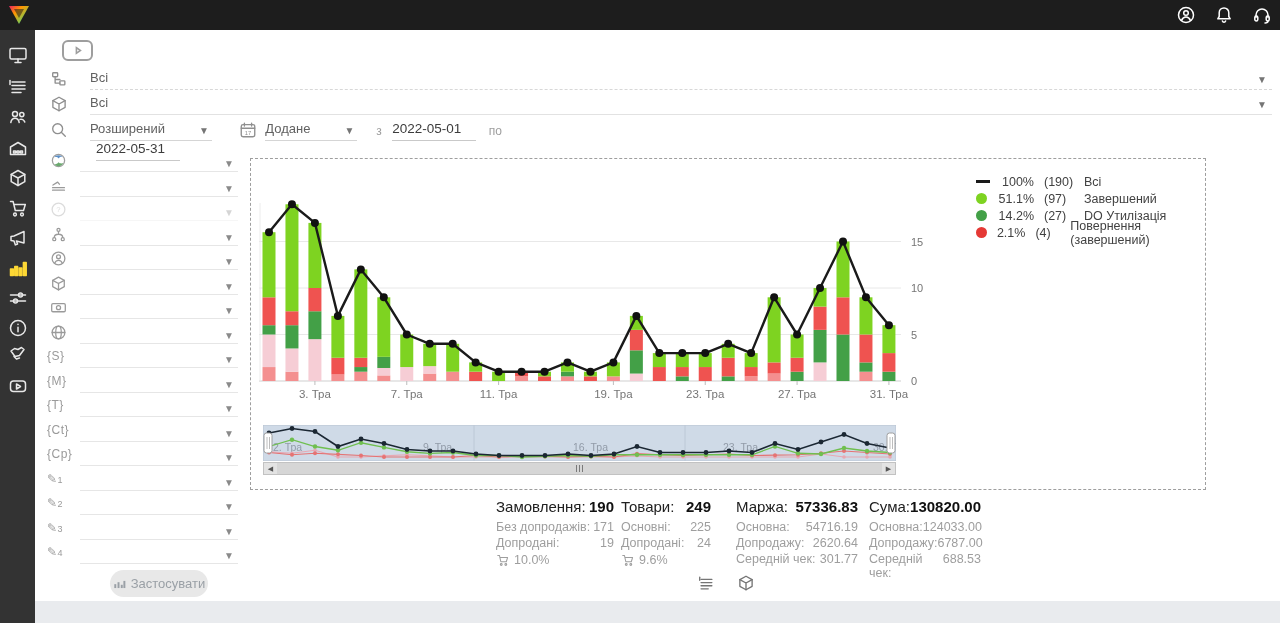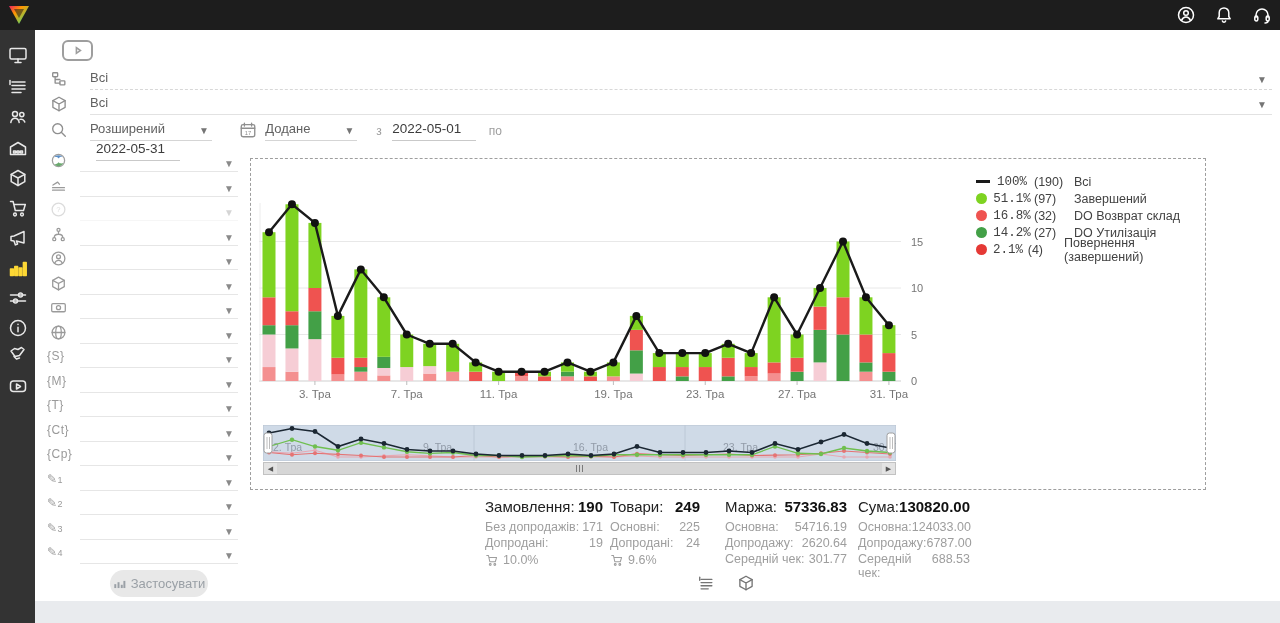--- a/index.html
+++ b/index.html
@@ -43,30 +43,30 @@
 
   #applybtn { position:absolute; left:75px; top:540px; width:98px; height:27px; border:none; border-radius:14px; background:#e8e8e8; color:#9aa0a6; font-size:13px; font-family:"Liberation Sans",sans-serif; cursor:pointer; display:flex; align-items:center; justify-content:center; gap:5px; }
 
   #chartbox { position:absolute; left:215px; top:128px; width:956px; height:332px; border:1px dashed #9e9e9e; }
   #mainchart { position:absolute; left:8px; top:4px; }
   #legend { position:absolute; left:725px; top:14px; width:225px; }
   .lg-row { display:flex; align-items:center; height:17px; font-size:12.5px; color:#424242; cursor:pointer; }
   .lg-mark { width:14px; display:flex; justify-content:flex-start; align-items:center; }
   .lg-dot { width:11px; height:11px; border-radius:50%; }
   .lg-line { width:14px; height:2.5px; background:#1a1a1a; }
-  .lg-pct { width:44px; text-align:center; margin-right:0;font-family:Liberation Mono, monospace; }
+  .lg-pct { width:44px; text-align:right; margin-right:10px; }
   .lg-cnt { width:34px; text-align:left; margin-right:6px; }
 
   #navwrap { position:absolute; left:12px; top:266px; width:633px; height:36px; }
   #scrollbar { position:absolute; left:12px; top:303px; width:633px; height:13px; background:#d6d6d6; border:1px solid #c2c2c2; display:flex; align-items:center; cursor:pointer; }
   #scrollbar .sb-arrow { width:13px; height:11px; background:#e3e3e3; color:#555; font-size:7px; line-height:11px; text-align:center; }
   #scrollbar .sb-track { flex:1; display:flex; justify-content:center; align-items:center; gap:2px; }
   #scrollbar .sb-grip { width:1px; height:7px; background:#7a7a7a; }
 
-  #stats { position:absolute; left:0; top:468px; height:100px; width:1000px; }
+  #stats { position:absolute; left:11px; top:468px; height:100px; width:1000px; }
   .stat-col { position:absolute; top:0; }
   .stat-title { display:flex; justify-content:space-between; font-size:15px; color:#212121; height:22px; }
   .stat-title .sv { font-weight:bold; color:#111; }
   .stat-sub { display:flex; justify-content:space-between; font-size:12.5px; color:#9e9e9e; height:16px; }
   .stat-cart { display:flex; align-items:center; gap:4px; font-size:12.5px; color:#9e9e9e; height:16px; }
 
   #stats-icons { position:absolute; left:662px; top:544px; display:flex; gap:22px; }
   #stats-icons .sic { width:18px; height:18px; color:#757575; cursor:pointer; }
 
   svg text { font-family:"Liberation Sans", sans-serif; }
@@ -556,28 +556,20 @@
           <div class="lg-row">
             <span class="lg-mark">
               <span class="lg-dot" style="background:#7ed321"></span>
             </span>
             <span class="lg-pct">51.1%</span>
             <span class="lg-cnt">(97)</span>
             <span>Завершений</span>
           </div>
           <div class="lg-row">
             <span class="lg-mark">
-              <span class="lg-dot" style="background:#ef5350"></span>
-            </span>
-            <span class="lg-pct">16.8%</span>
-            <span class="lg-cnt">(32)</span>
-            <span>DO Возврат склад</span>
-          </div>
-          <div class="lg-row">
-            <span class="lg-mark">
               <span class="lg-dot" style="background:#43a047"></span>
             </span>
             <span class="lg-pct">14.2%</span>
             <span class="lg-cnt">(27)</span>
             <span>DO Утилізація</span>
           </div>
           <div class="lg-row">
             <span class="lg-mark">
               <span class="lg-dot" style="background:#e53935"></span>
             </span>

